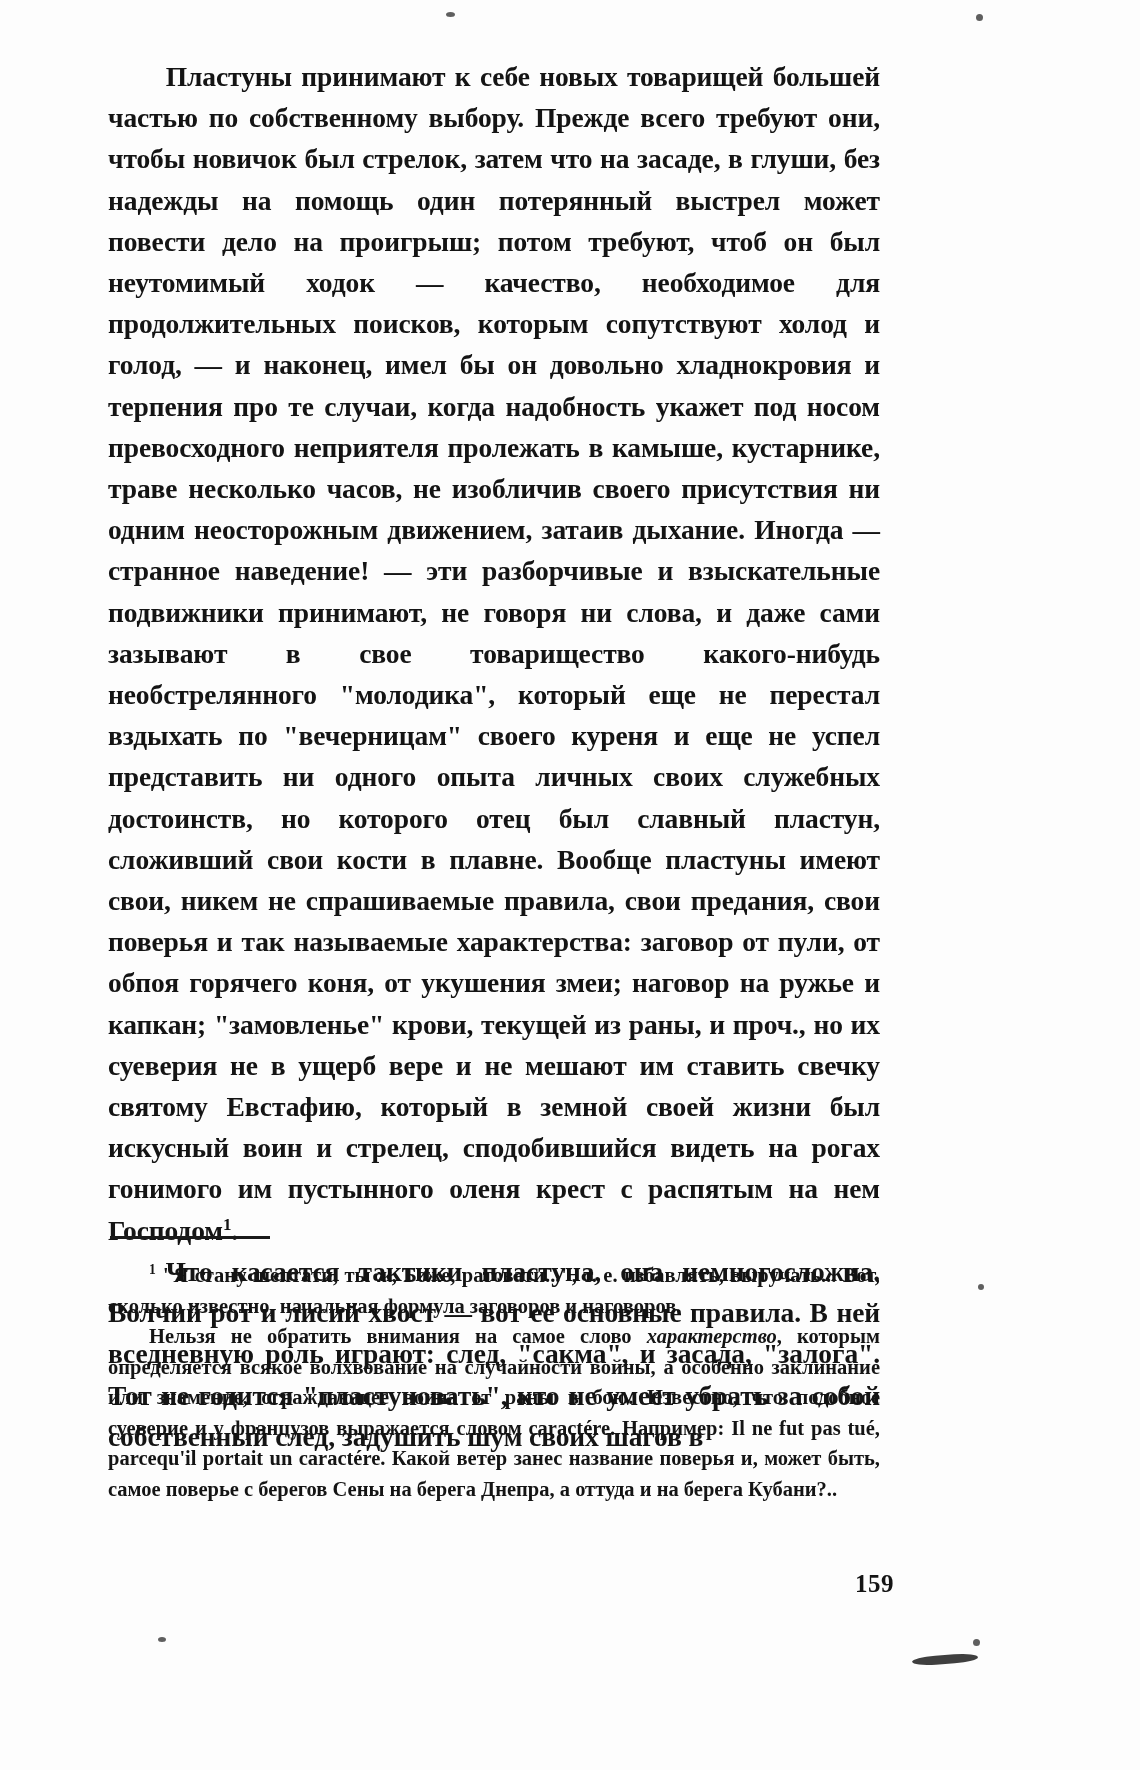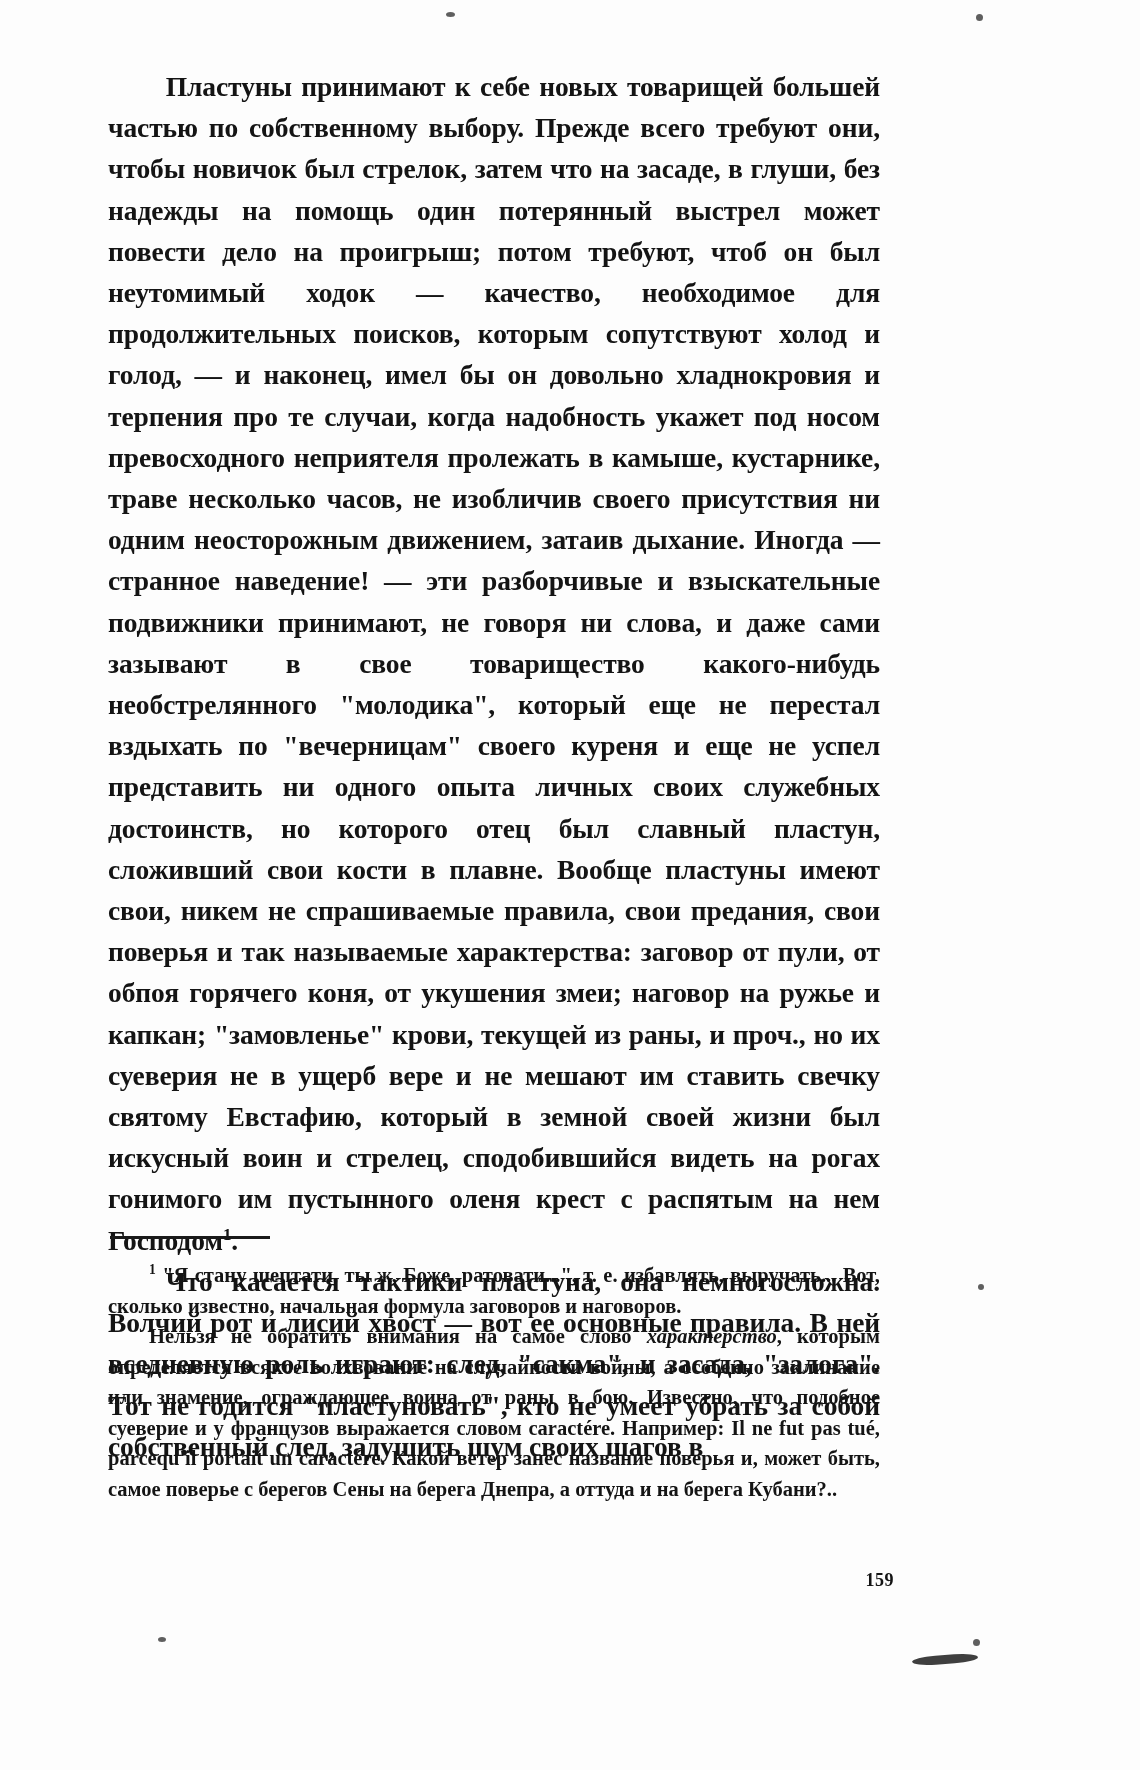--- a/index.html
+++ b/index.html
@@ -51,21 +51,20 @@
     left: 108px;
     top: 56px;
     width: 772px;
     font-size: 27.5px;
     line-height: 41.2px;
     text-align: justify;
     text-justify: inter-word;
     font-weight: 700;
     letter-spacing: -0.1px;
     color: #141414;
-    margin-top: 10px;
   }
   .body-text p {
     margin: 0;
     text-indent: 2.1em;
   }
 
   sup.fn {
     font-size: 0.62em;
     vertical-align: super;
     line-height: 0;
@@ -106,21 +105,21 @@
   .footnotes em {
   }
   .fr { font-style: normal; }
 
   .page-number {
     position: absolute;
     left: 824px;
     top: 1570px;
     width: 70px;
     text-align: right;
-    font-size: 18px;
+    font-size: 25px;
     font-weight: 700;
     color: #141414;
     letter-spacing: 0.5px;
   }
 </style>
 </head>
 <body>
 
 <div class="page">
 

